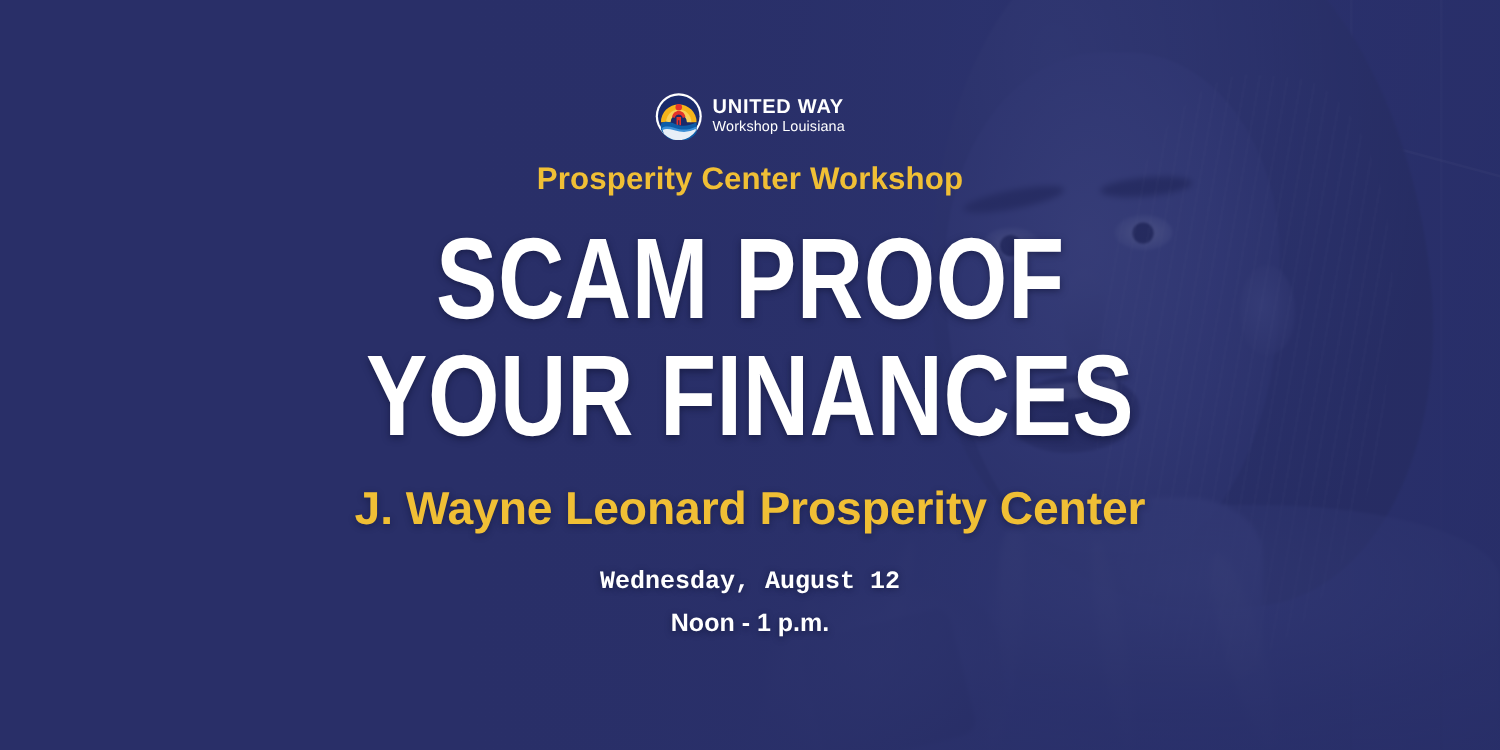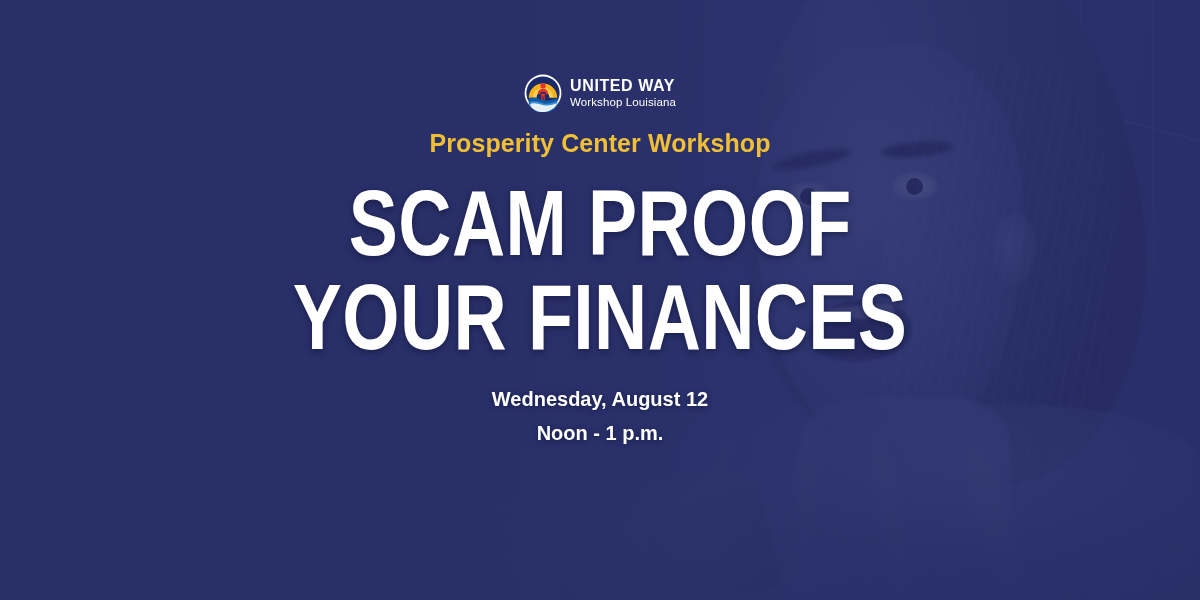--- a/index.html
+++ b/index.html
@@ -335,20 +335,21 @@
     text-shadow: 0 2px 6px rgba(12,16,48,.45);
     white-space: nowrap;
   }
 
   .date {
     margin-top: 26px;
     color: #ffffff;
     font-size: 20px;
     font-weight: bold;
     text-shadow: 0 1px 5px rgba(12,16,48,.6);
+    font-family: Liberation Mono, monospace;
   }
   .time {
     margin-top: 11px;
     color: #ffffff;
     font-size: 20px;
     font-weight: bold;
     text-shadow: 0 1px 5px rgba(12,16,48,.6);
   }
 </style>
 </head>
@@ -412,18 +413,19 @@
         <span class="logo-title">UNITED WAY</span>
         <span class="logo-sub">Workshop Louisiana</span>
       </div>
     </div>
 
     <div class="eyebrow">Prosperity Center Workshop</div>
 
     <div class="headline l1">SCAM PROOF</div>
     <div class="headline l2">YOUR FINANCES</div>
 
+    <div class="venue">J. Wayne Leonard Prosperity Center</div>
 
     <div class="date">Wednesday, August 12</div>
     <div class="time">Noon - 1 p.m.</div>
 
   </div>
 </div>
 
 </body></html>

